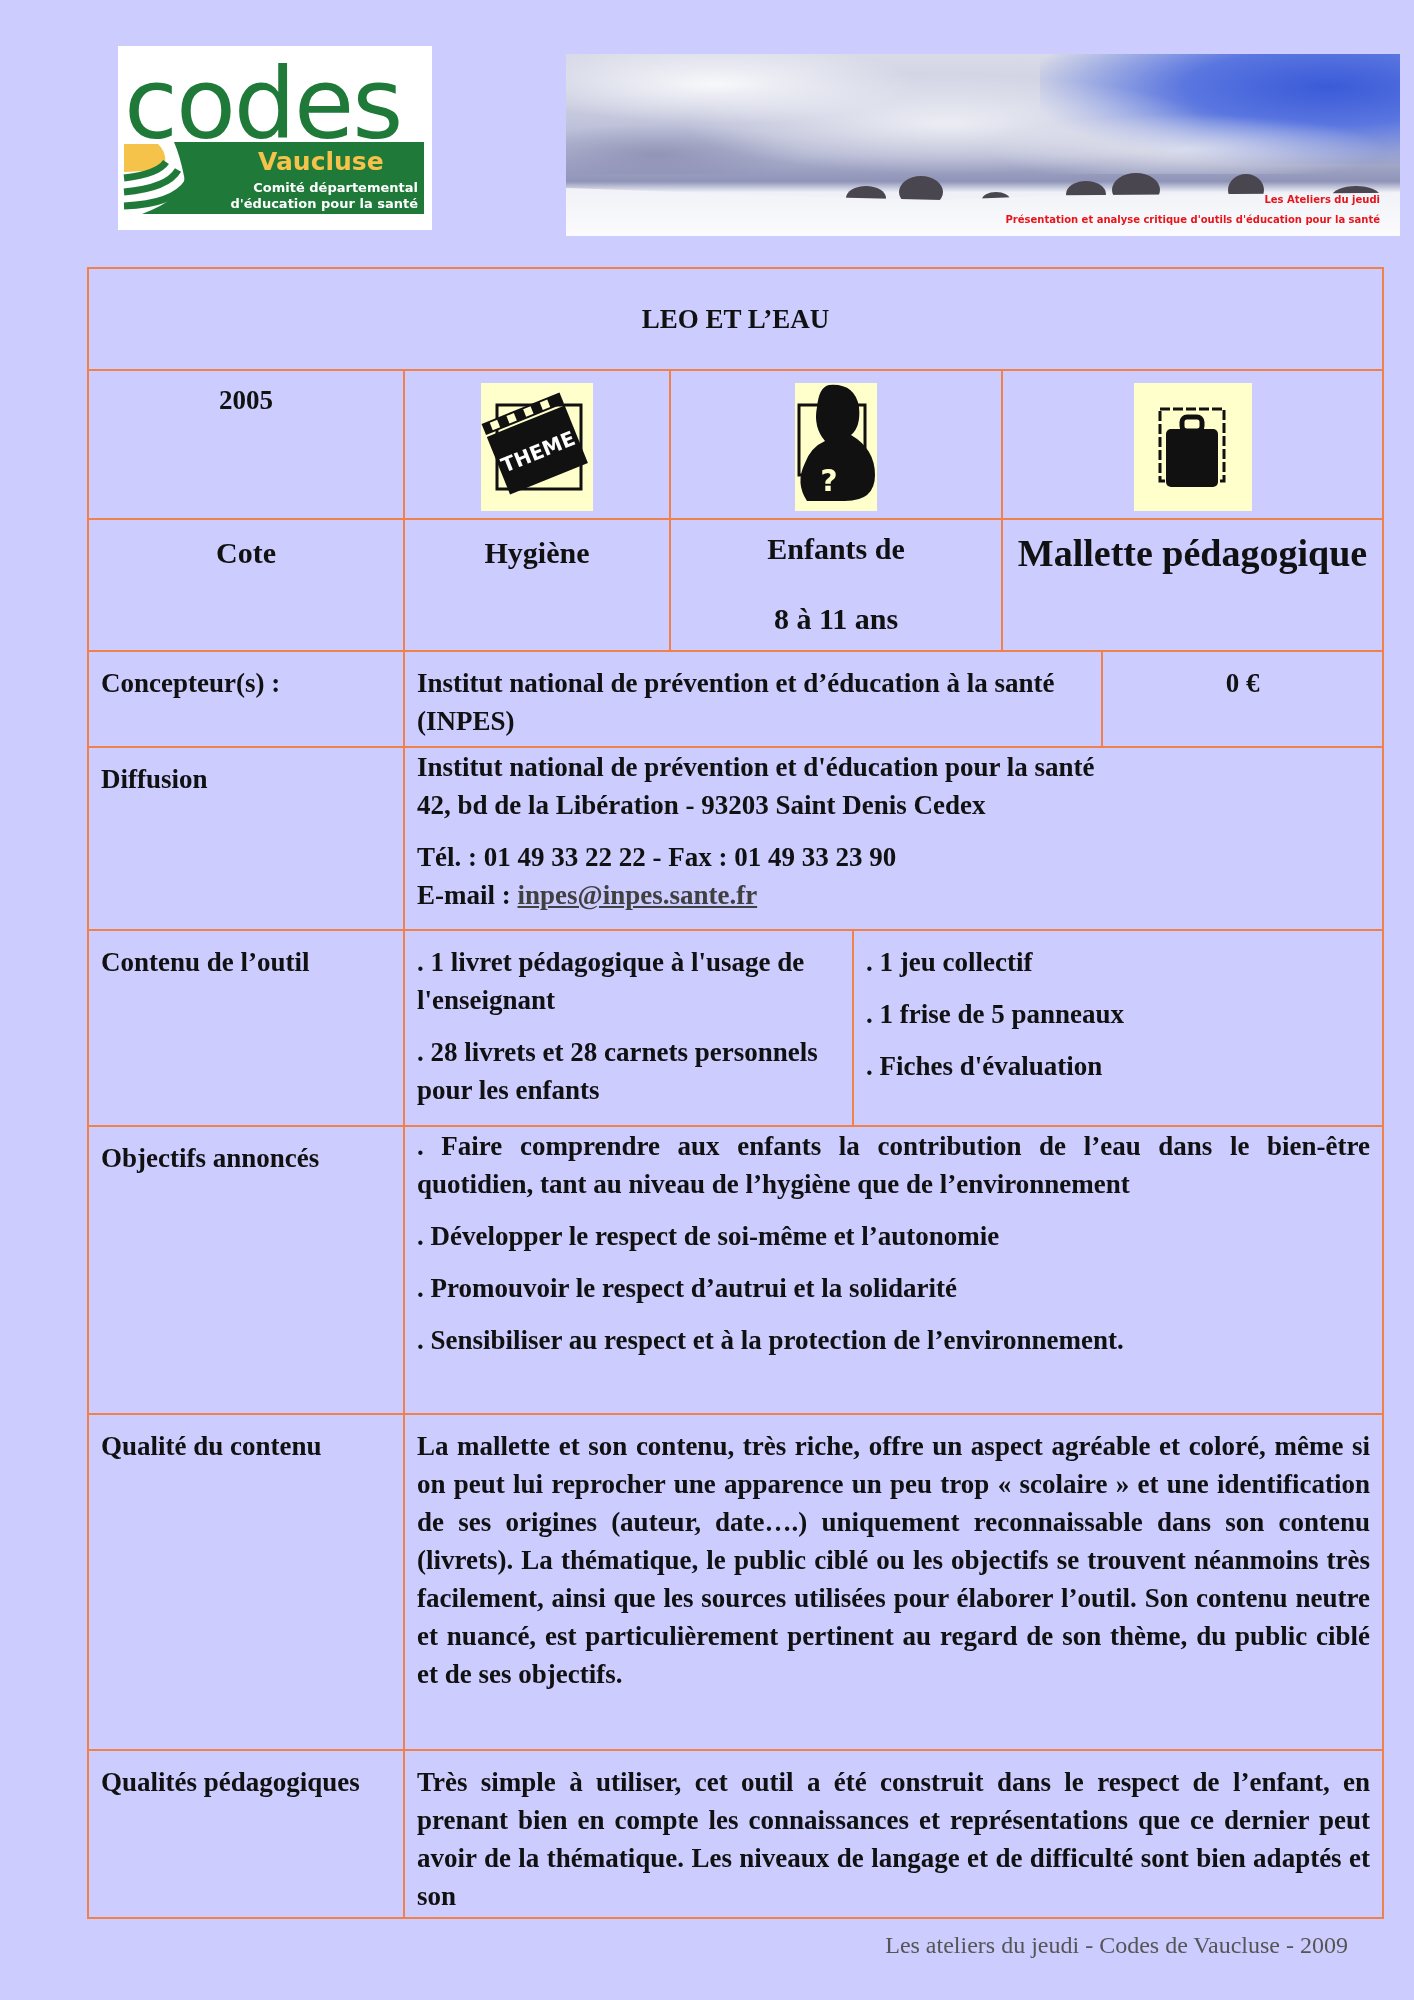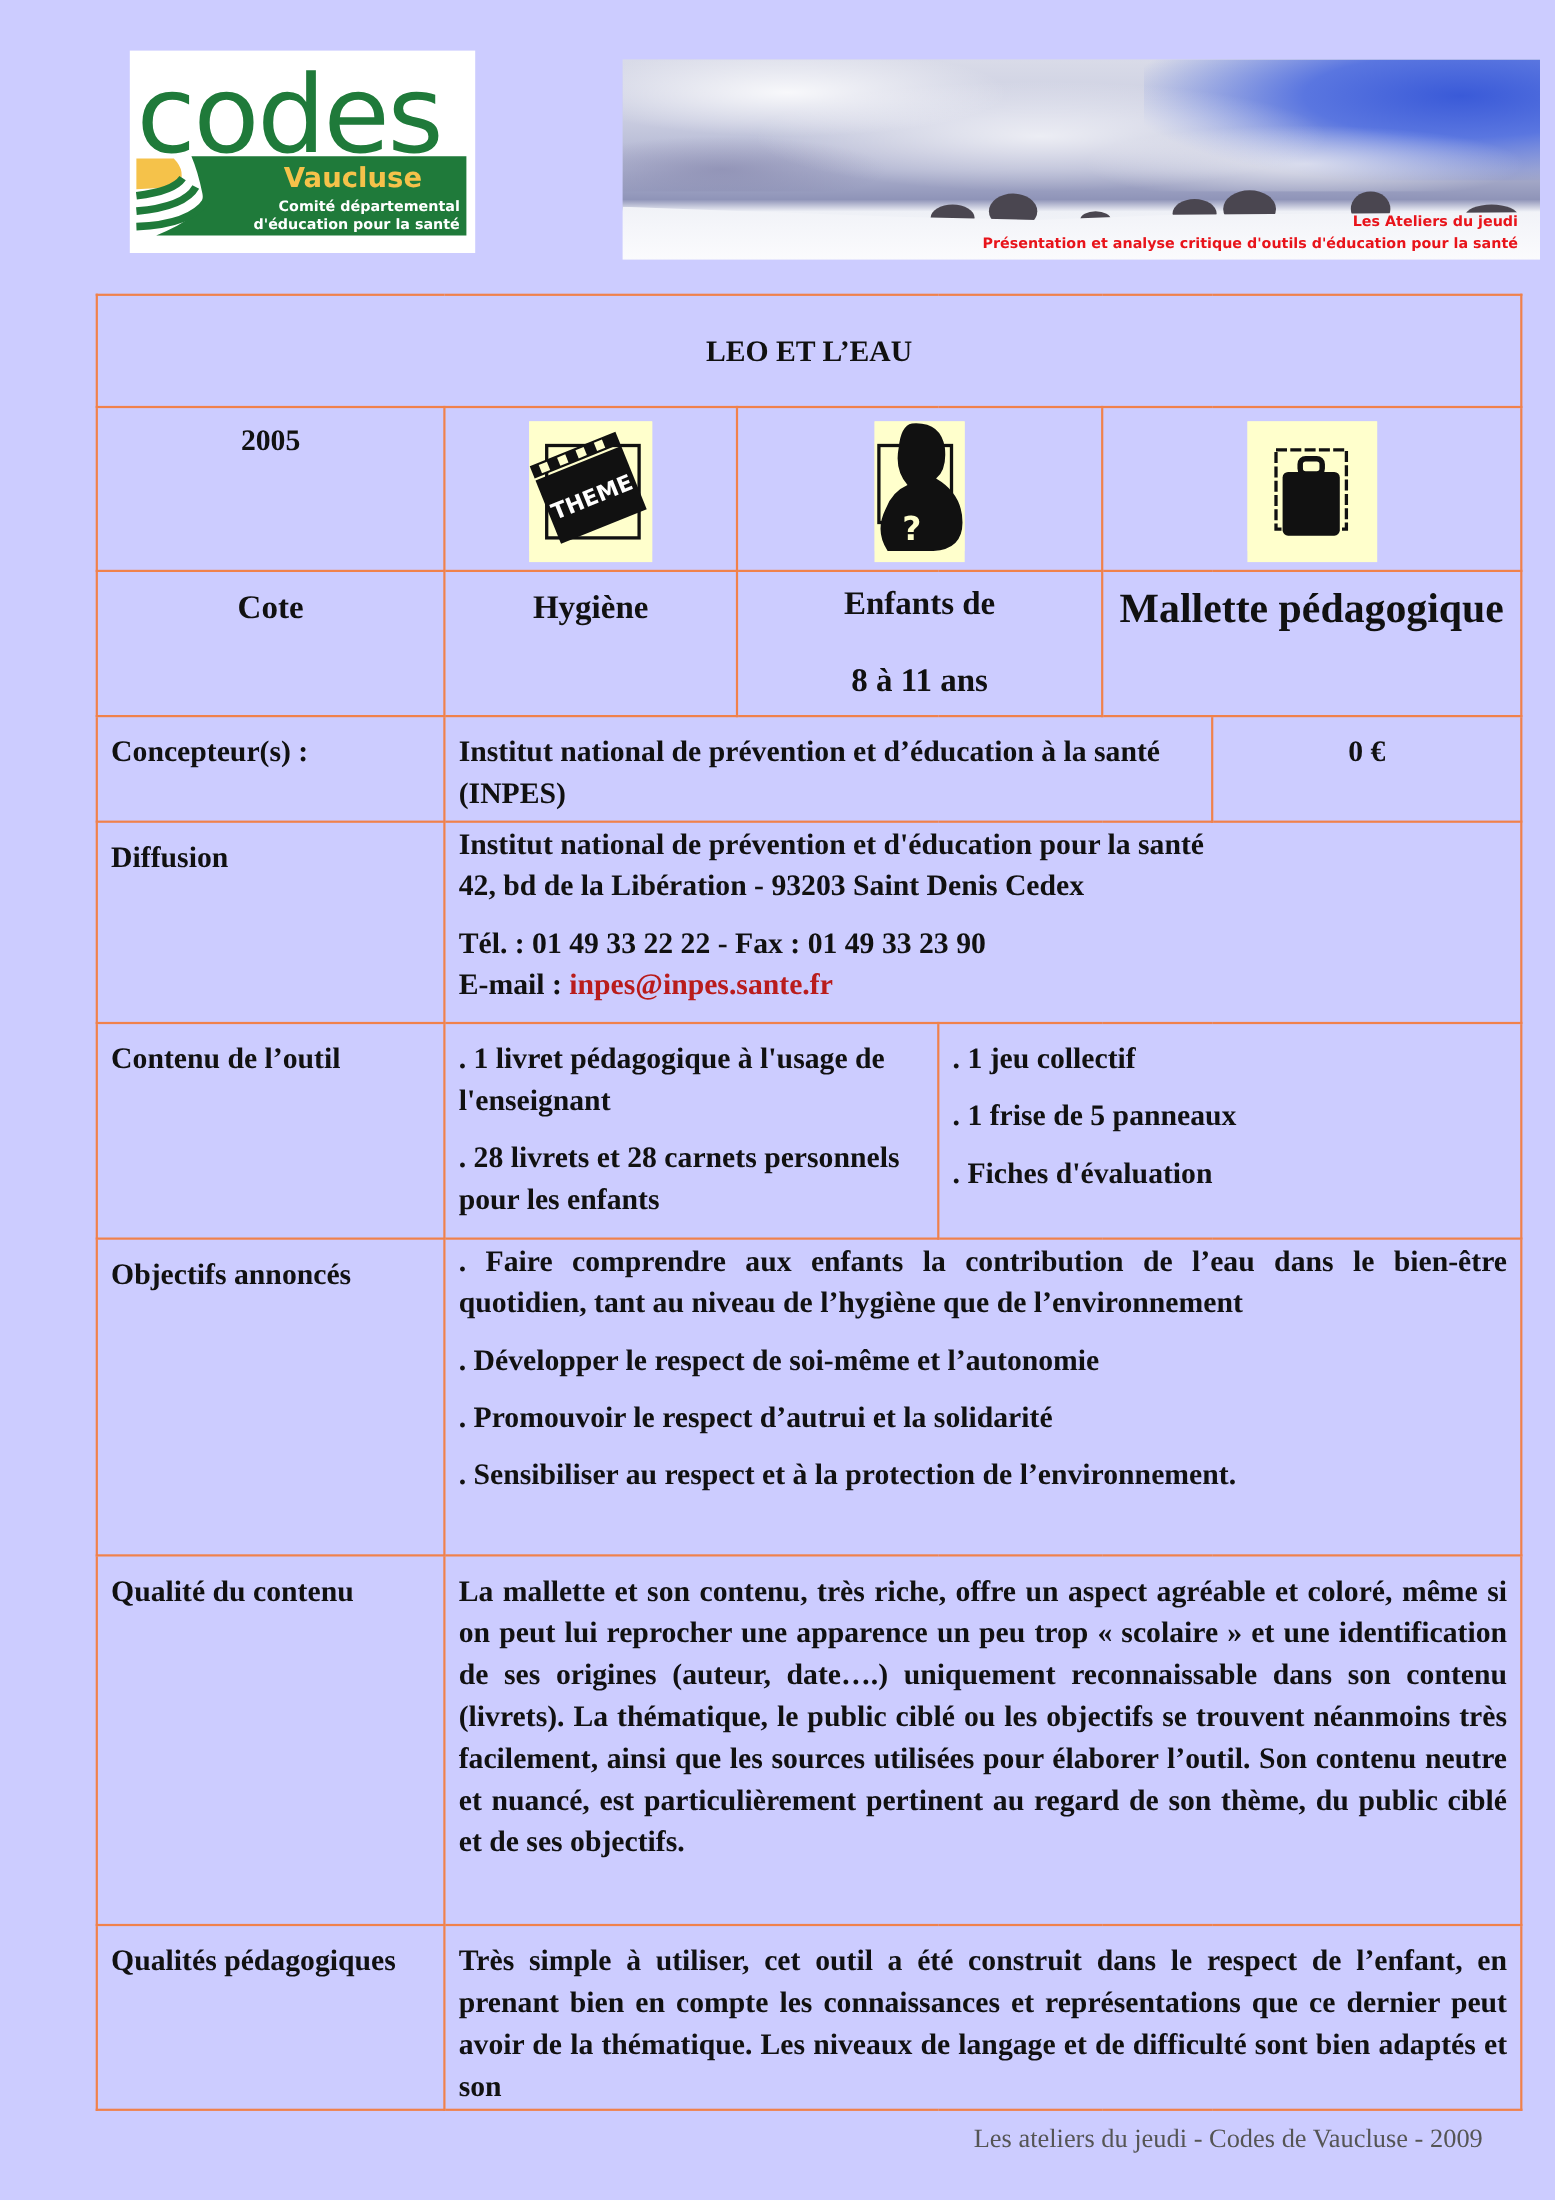--- a/index.html
+++ b/index.html
@@ -28,42 +28,42 @@
       radial-gradient(ellipse 150px 30px at 90px 100px, rgba(120,120,160,.5), rgba(255,255,255,0));
   }
   .banner .snow {
     position:absolute; left:0; bottom:0; width:100%; height:60px;
     background:linear-gradient(180deg,#eef0f6,#fbfbfd);
     clip-path:polygon(0 20%, 30% 35%, 45% 40%, 60% 32%, 80% 30%, 100% 28%, 100% 100%, 0 100%);
   }
   .banner .trees { position:absolute; left:0; bottom:28px; width:100%; height:40px; }
   .banner .cap {
     position:absolute; right:20px; font-family:"DejaVu Sans",sans-serif; font-weight:bold;
-    color:#e8141b; font-size:13px; text-align:right; white-space:nowrap;
+    color:#e8141b; font-size:10px; text-align:right; white-space:nowrap;
   }
   .banner .cap1 { top:140px; }
   .banner .cap2 { top:160px; }
 
   .sheet {
     position:absolute; left:87px; top:267px; width:1295px;
     border-collapse:collapse; table-layout:fixed;
   }
   .sheet td {
     border:2px solid #F0814B; vertical-align:top; padding:0 12px;
     font-weight:bold; font-size:27px; line-height:38px;
   }
   .center { text-align:center; }
   .justify { text-align:justify; }
   .title-cell { height:100px; text-align:center; vertical-align:middle !important; font-size:29px; }
   .pill {
     display:inline-block; background:#FFFFCC; margin-top:12px;
   }
   .para { margin:0; }
   .gap { margin-top:14px; }
-  .email { color:#b91c1c; }
+  .email { color:#404040; text-decoration:underline; }
   .footer {
     position:absolute; right:66px; top:1932px; font-size:24px; color:#555;
     font-family:"Liberation Serif",serif;
   }
 </style>
 </head>
 <body>
 
 <div class="logo">
   <svg width="314" height="184" viewBox="0 0 314 184">

